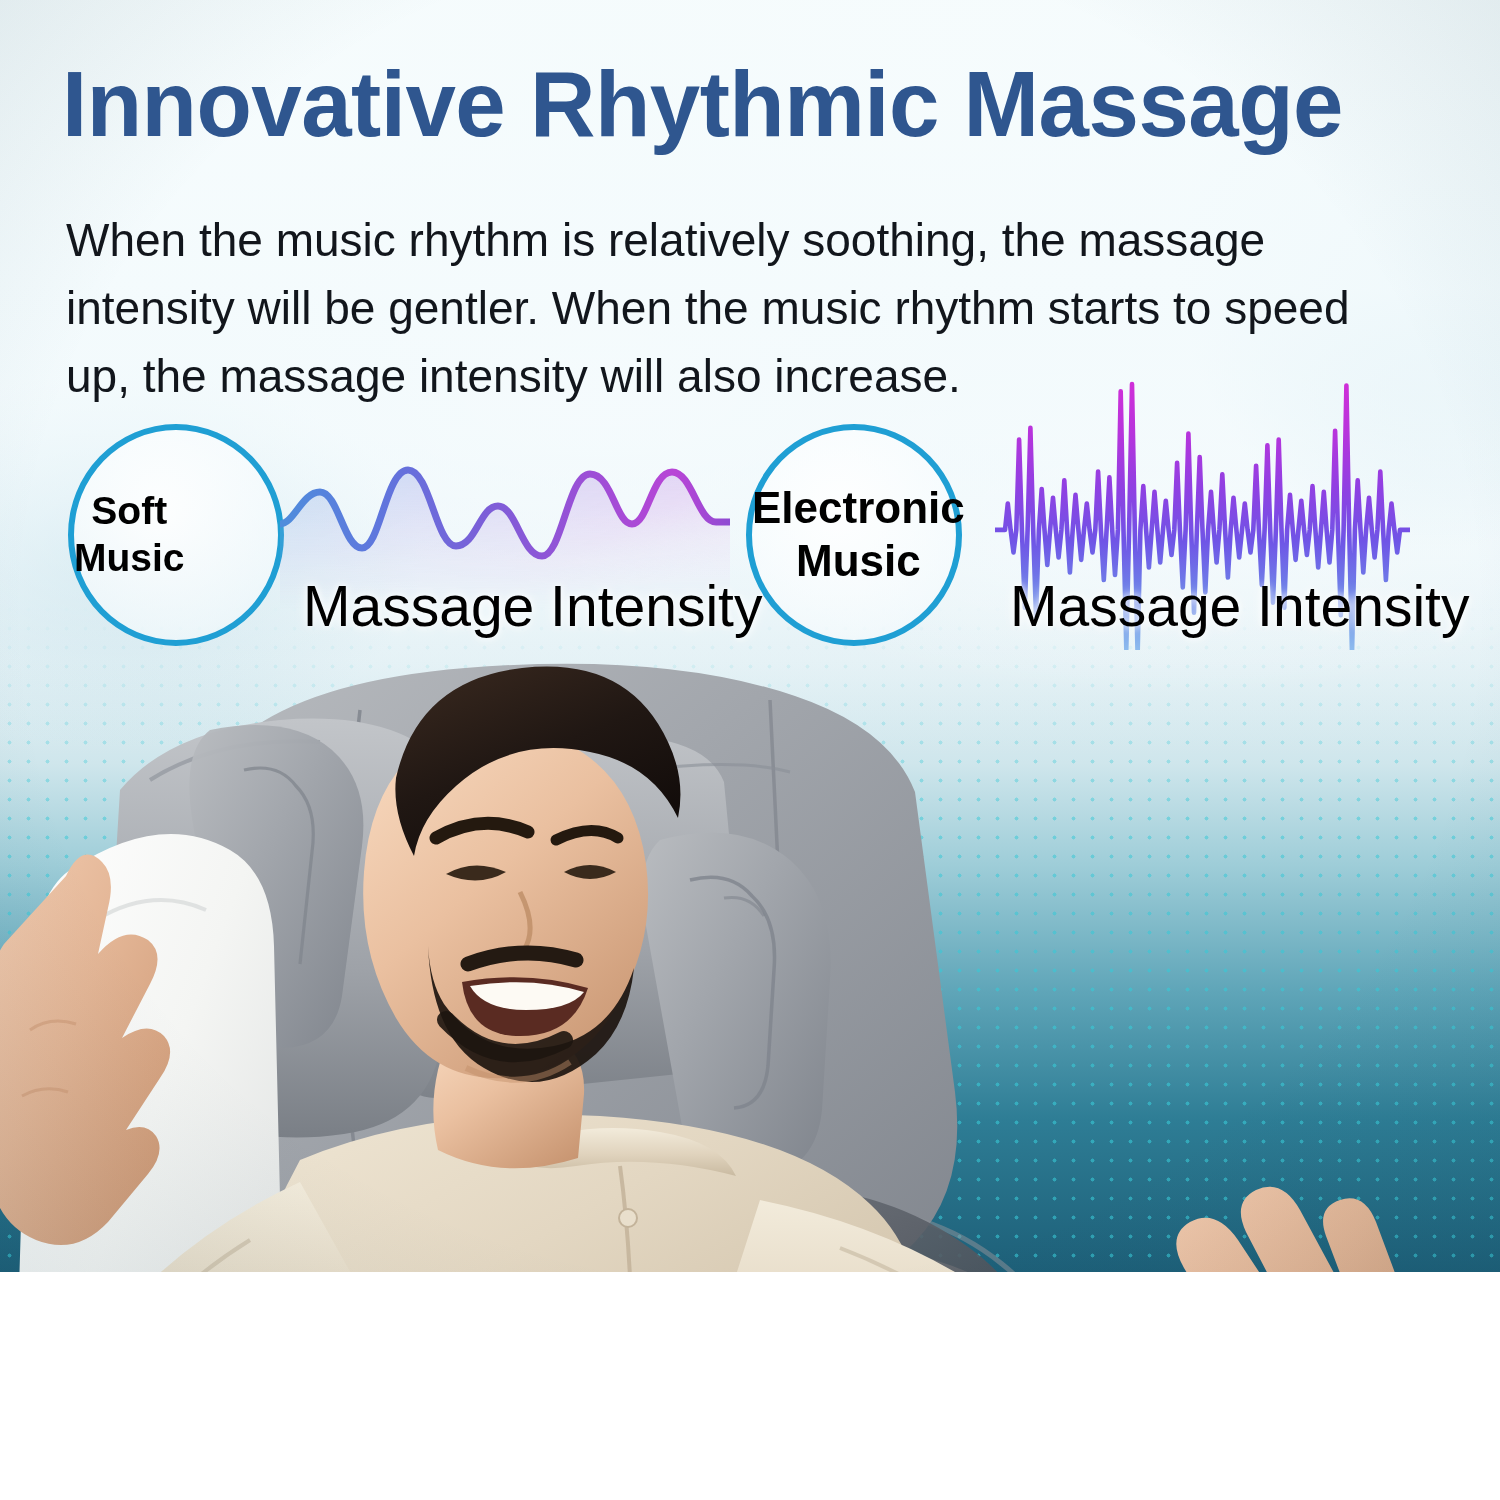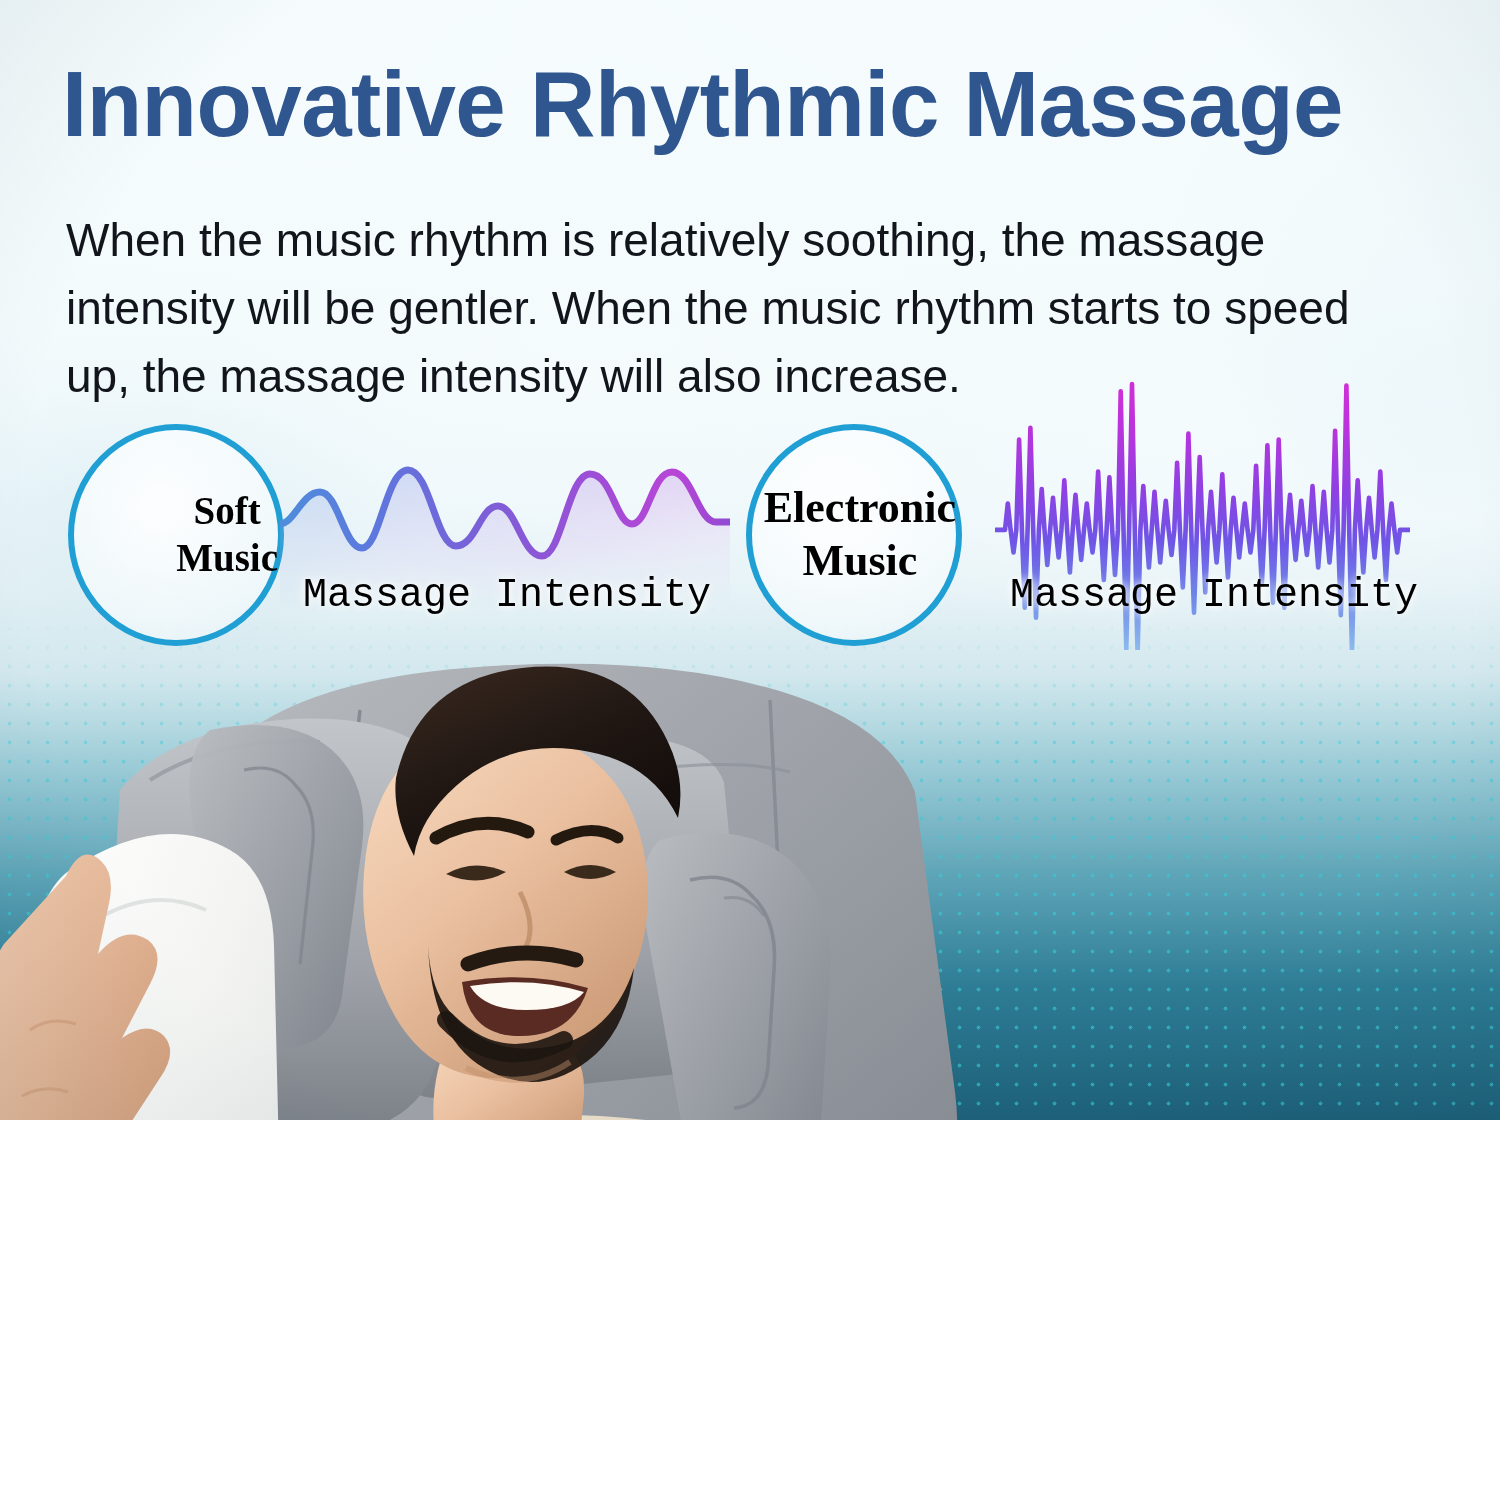--- a/index.html
+++ b/index.html
@@ -1,20 +1,20 @@
 <!DOCTYPE html>
 <html><head>
 <meta charset="utf-8">
 <style>
   html,body{margin:0;padding:0;background:#fff;}
   body{font-family:"Liberation Sans",sans-serif;}
 
   .poster{
     position:relative;
-    width:1500px;height:1120px;
+    width:1500px;height:1272px;
     overflow:hidden;
     background:#e8f2f6;
   }
 
   
   .bg-base{
     position:absolute;inset:0;
     background:
       linear-gradient(180deg,
         #dce9ef 0%,
@@ -80,35 +80,34 @@
     color:#12161c;
     font-weight:400;
   }
 
   
   .badge{
     position:absolute;
     border:6px solid #1f9fd4;
     border-radius:50%;
     background:radial-gradient(circle at 42% 38%, rgba(255,255,255,.92), rgba(247,252,254,.62) 70%, rgba(236,246,250,.45) 100%);
-    display:flex;align-items:center;justify-content:flex-end;
+    display:flex;align-items:center;justify-content:flex-start;
     text-align:center;
     font-weight:bold;
     color:#000;
     box-sizing:border-box;
-    font-family:Liberation Serif, serif;
   }
   #badge-soft{left:68px;top:424px;width:216px;height:222px;font-size:39px;line-height:1.2;}
   #badge-elec{left:746px;top:424px;width:216px;height:222px;font-size:44px;line-height:1.2;}
   .badge span{display:block;}
 
   .wave-label{
     position:absolute;
-    font-family:Liberation Mono, monospace;
-    font-size:40px;color:#000;font-weight:400;white-space:nowrap;
+    font-family:Liberation Sans, sans-serif;
+    font-size:57px;color:#000;font-weight:400;white-space:nowrap;
     text-shadow:0 0 7px rgba(255,255,255,.95), 0 0 14px rgba(255,255,255,.85);
   }
   #label-soft{left:303px;top:573px;}
   #label-elec{left:1010px;top:573px;}
 
   .wave-svg{position:absolute;}
   #wave-soft{left:280px;top:450px;width:450px;height:160px;}
   #wave-elec{left:995px;top:380px;width:415px;height:270px;}
 
   

